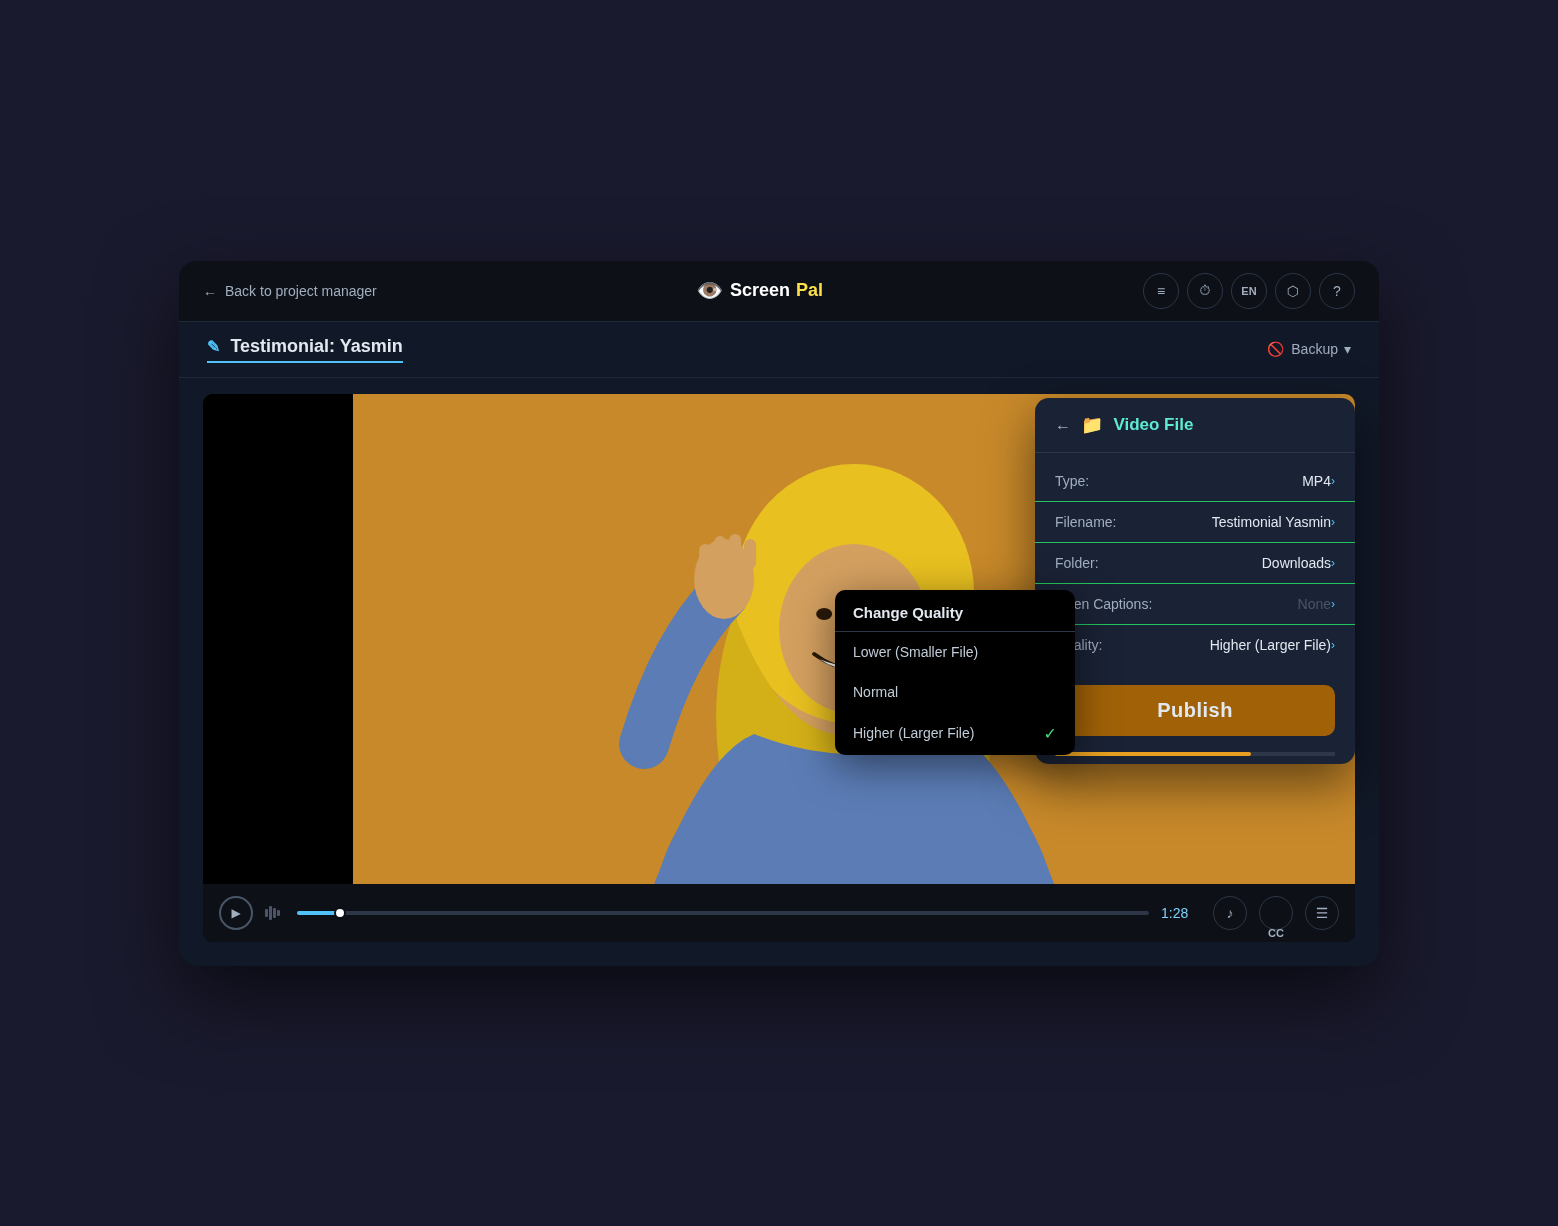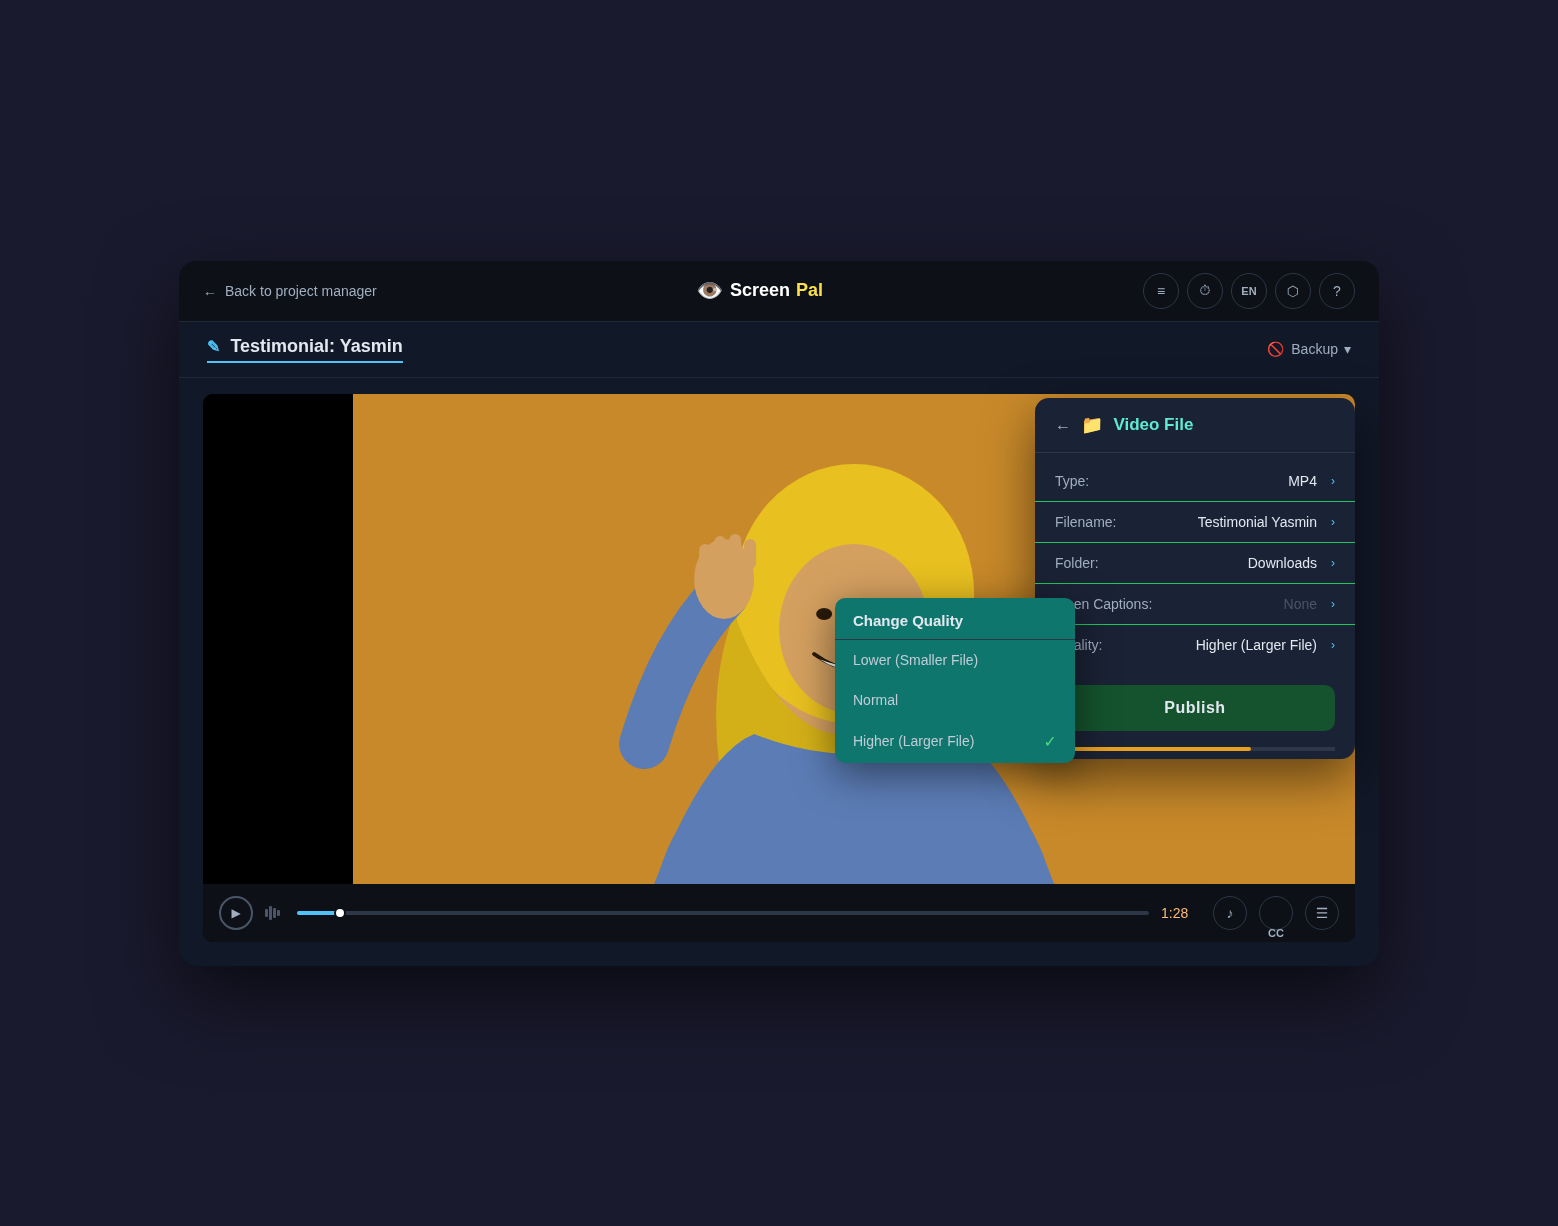--- a/index.html
+++ b/index.html
@@ -120,21 +120,21 @@
     .timeline-thumb {
       width: 12px; height: 12px;
       border-radius: 50%;
       background: #fff;
       position: absolute;
       top: -4px; left: 5%;
       transform: translateX(-50%);
       border: 2px solid #0d1117;
     }
     .time-display {
-      color: #fdba74;
+      color: #7dd3fc;
       font-size: 14px;
       min-width: 40px;
     }
     .ctrl-btn {
       width: 34px; height: 34px;
       border-radius: 50%;
       border: 1.5px solid #2d3748;
       background: transparent;
       color: #a0aec0;
       display: flex; align-items: center; justify-content: center;
@@ -185,59 +185,59 @@
       border-bottom: 1px solid #22c55e;
     }
     .panel-row:last-child { border-bottom: none; }
     .panel-label {
       color: #a0aec0;
       font-size: 14px;
     }
     .panel-value {
       display: flex;
       align-items: center;
-      gap: 14px;
+      gap: 0;
       color: #e2e8f0;
       font-size: 14px;
       cursor: pointer;
       text-align: center;
     }
     .panel-value .chevron { color: #4fc3f7; font-size: 12px; }
     .panel-value.muted { color: #4a5568; }
     .publish-btn {
       margin: 12px 20px 16px;
       width: calc(100% - 40px);
       padding: 14px;
-      background: #14532d;
+      background: #a16207;
       border: none;
       border-radius: 10px;
       color: #e2e8f0;
-      font-size: 16px;
+      font-size: 20px;
       font-weight: 600;
       cursor: pointer;
       letter-spacing: 0.5px;
     }
     .progress-bar {
       height: 4px;
       background: #2d3748;
       margin: 0 20px 0;
     }
     .progress-fill {
       height: 100%;
       width: 70%;
       background: #e8a020;
       border-radius: 2px;
     }
     
     .dropdown-overlay {
       position: absolute;
       left: -200px;
-      top: 200px;
+      top: 192px;
       width: 240px;
-      background: #0f766e;
+      background: #000000;
       border-radius: 10px;
       box-shadow: 0 10px 40px rgba(0,0,0,0.5);
       z-index: 20;
       overflow: hidden;
     }
     .dropdown-header {
       padding: 14px 18px 10px;
       color: #e2e8f0;
       font-size: 15px;
       font-weight: 600;

